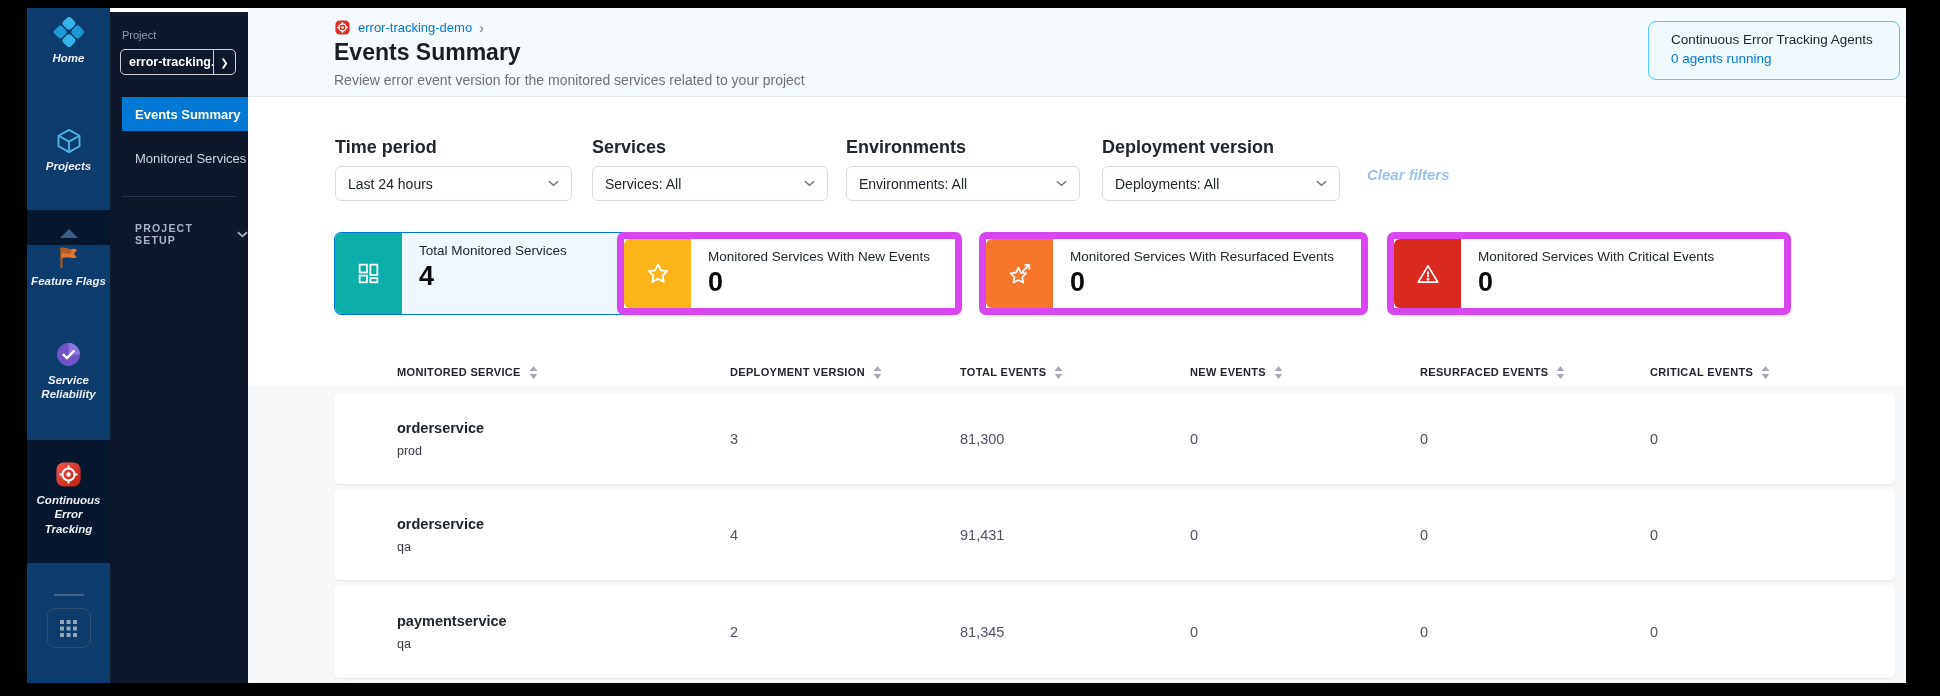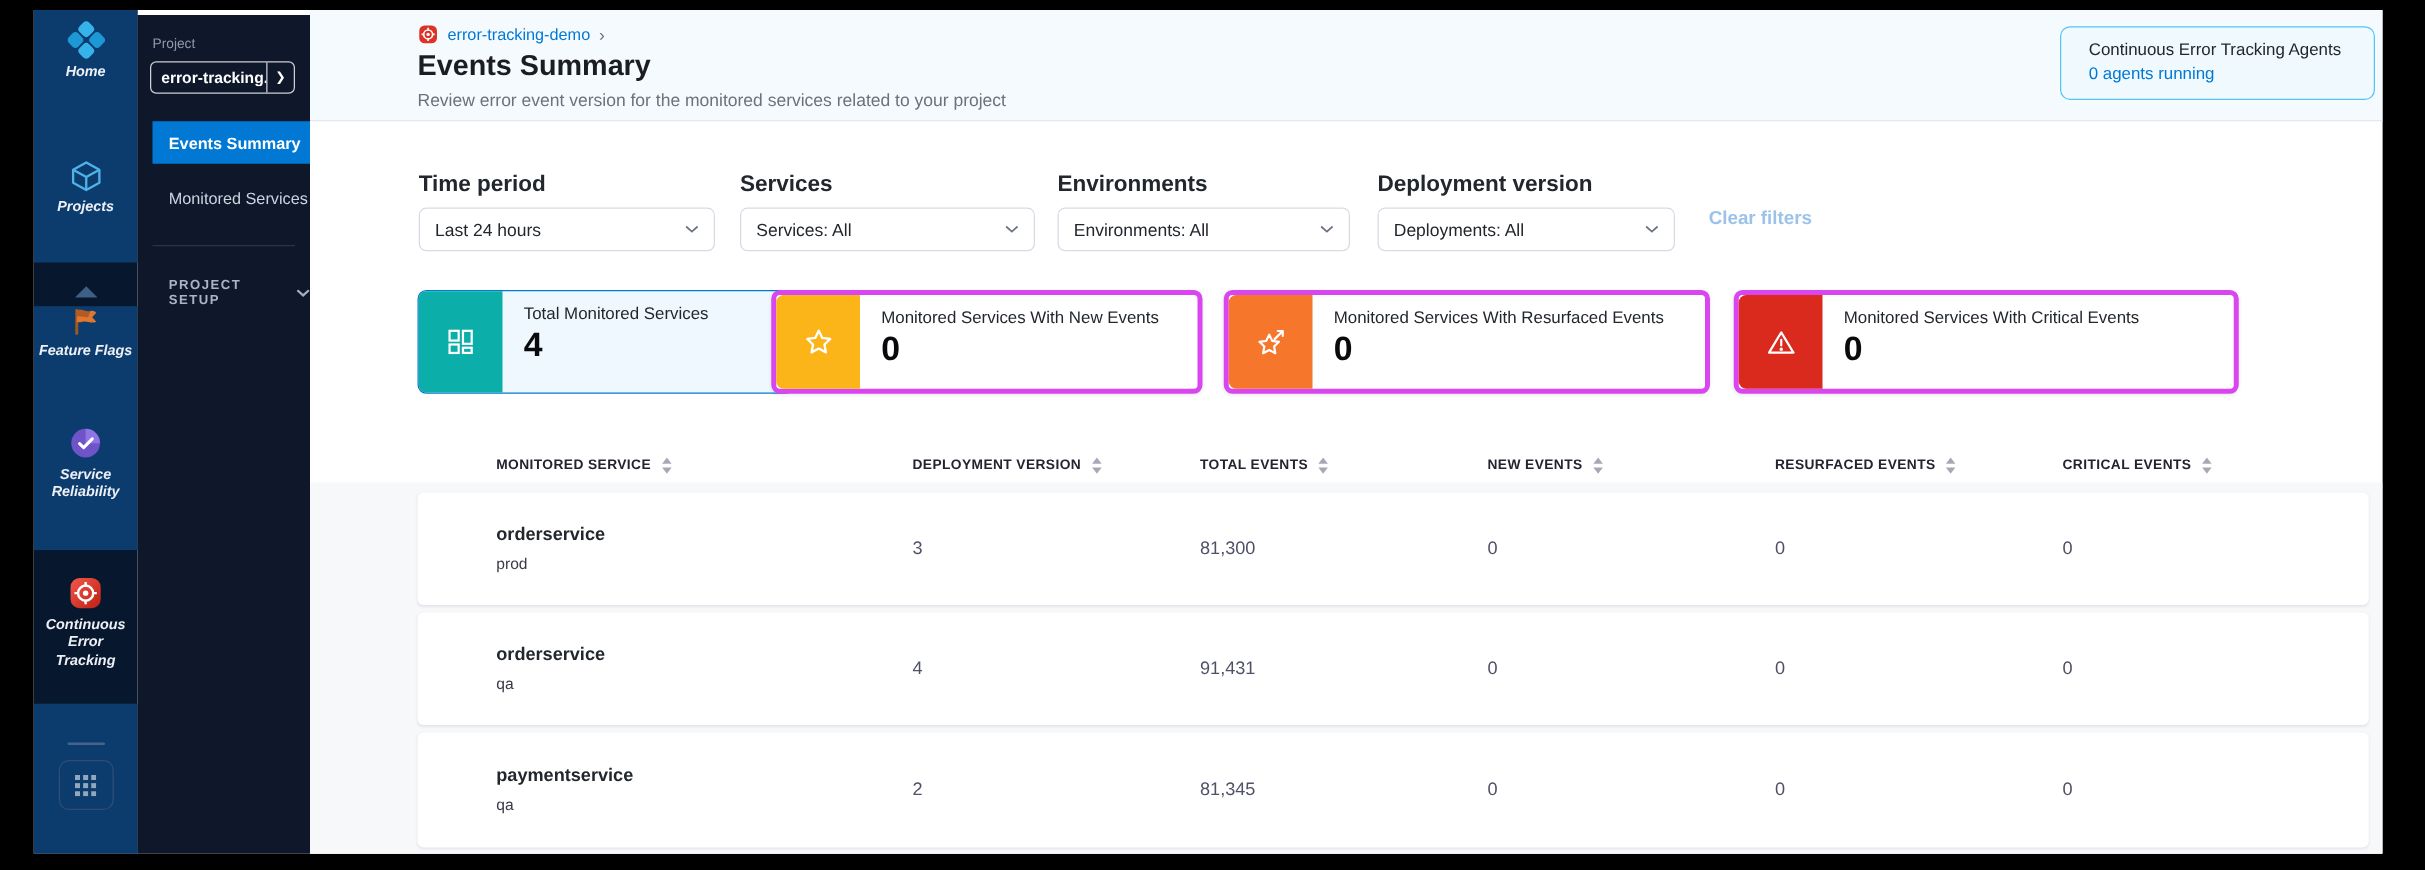--- a/index.html
+++ b/index.html
@@ -43,24 +43,24 @@
   .agents-box { position:absolute; right:6px; top:13px; width:252px; height:59px; background:#EFF9FE; border:1.5px solid #56C4F5; border-radius:8px;
     padding:10px 0 0 22px; cursor:pointer; }
   .agents-box .l1 { font-size:13.5px; color:#22272D; }
   .agents-box .l2 { font-size:13.5px; color:#0278D5; margin-top:4px; }
 
   
   .ffield { position:absolute; }
   .flabel { font-size:18px; font-weight:700; color:#22272D; margin-bottom:8px; }
   .fselect { height:35px; background:#fff; border:1px solid #D9DAE5; border-radius:6px; display:flex; align-items:center; padding:0 12px; cursor:pointer; }
   .fselect .fval { flex:1; font-size:14px; color:#22272D; }
-  .clear-filters { position:absolute; left:1119px; top:158px; font-size:15px; font-weight:700; color:#9CC2EA; cursor:pointer; }
-
-  
-  .card { position:absolute; top:224px; height:83px; background:#fff; border:4px solid #d946ef; border-radius:7px;
+  .clear-filters { position:absolute; left:1119px; top:158px; font-size:15px; font-weight:700; color:#9CC2EA; cursor:pointer;font-style:italic; }
+
+  
+  .card { position:absolute; top:224px; height:83px; background:#fff; border:7px solid #d946ef; border-radius:7px;
     box-shadow:0 1px 3px rgba(40,41,61,.10); display:flex; cursor:pointer; }
   .card.selected { background:#EFF8FE; border:1.5px solid #0278D5; box-shadow:none; }
   .card-ico { width:67px; height:100%; border-radius:6px 0 0 6px; flex:none; display:flex; align-items:center; justify-content:center; }
   .card-body { padding:10px 0 0 17px; }
   .card-label { font-size:13.5px; color:#22272D; white-space:nowrap; }
   .card-value { font-size:27px; font-weight:700; color:#0A0A0D; margin-top:3px; }
 
   
   .tgrid { display:grid; grid-template-columns:333px 230px 230px 230px 230px 1fr; align-items:center; }
   .thead { position:absolute; left:86px; top:350px; width:1561px; padding-left:63px; height:28px; }

